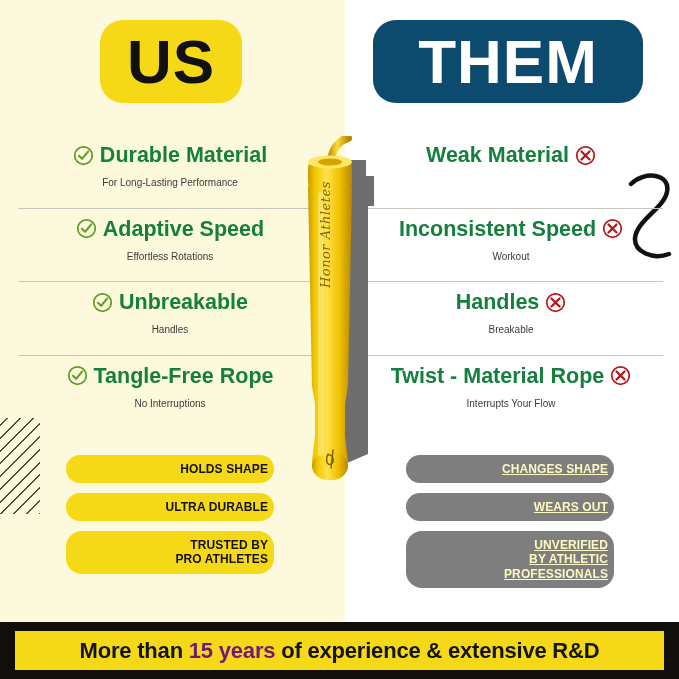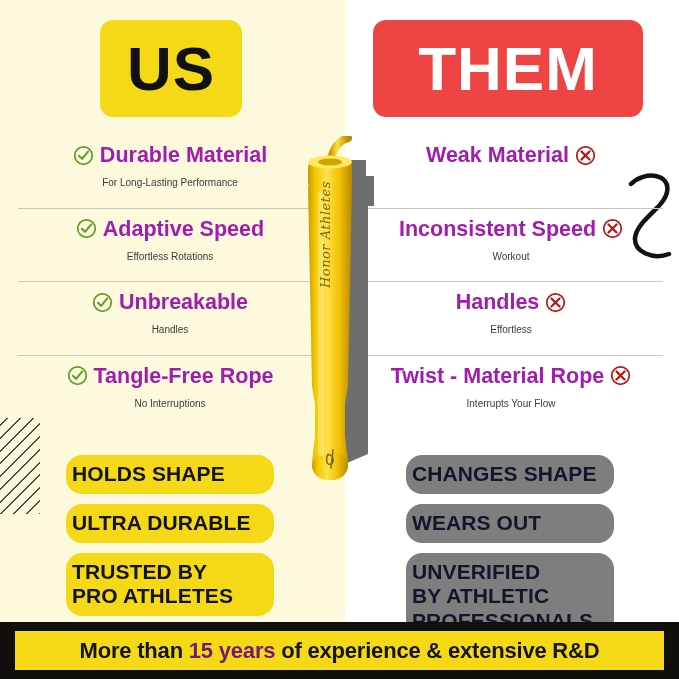--- a/index.html
+++ b/index.html
@@ -45,35 +45,35 @@
   
   .squiggle {
     position: absolute;
     right: -4px; top: 168px;
     width: 60px; height: 96px;
   }
   
   .hdr {
     position: absolute;
     top: 20px;
-    height: 97px;
-    border-radius: 13px;
+    height: 83px;
+    border-radius: 23px;
     display: flex;
     align-items: center;
     justify-content: center;
   }
   .hdr-us {
     left: 100px;
     width: 142px;
     background: #f6d916;
   }
   .hdr-them {
     left: 373px;
     width: 270px;
-    background: #ef4444;
+    background: #0c4a6e;
   }
   .hdr span {
     font-size: 62px;
     font-weight: 900;
     letter-spacing: 1px;
     line-height: 1;
   }
   .hdr-us span { color: #111111; }
   .hdr-them span { color: #ffffff; }
 
@@ -102,21 +102,21 @@
   .cell-left { left: 10px; width: 320px; }
   .cell-right { left: 352px; width: 318px; }
 
   .feat-title {
     display: flex;
     align-items: center;
     justify-content: center;
     gap: 6px;
     font-size: 21.5px;
     font-weight: 700;
-    color: #a21caf;
+    color: #15803d;
     line-height: 1.12;
     white-space: nowrap;
   }
   .feat-sub {
     margin-top: 10px;
     font-size: 10px;
     font-weight: 400;
     color: #3b3b3b;
     line-height: 1.15;
   }
@@ -130,33 +130,34 @@
   .pills {
     position: absolute;
     top: 455px;
   }
   .pills-left { left: 66px; width: 208px; }
   .pills-right { left: 406px; width: 208px; }
   .pill {
     border-radius: 16px;
     margin-bottom: 10px;
     padding: 7px 6px;
-    text-align: left;
-    font-size: 21px;
+    text-align: right;
+    font-size: 12px;
     font-weight: 800;
     line-height: 1.18;
     letter-spacing: .1px;
   }
   .pill-y {
     background: #f6d916;
     color: #121212;
   }
   .pill-g {
     background: #7e7e7e;
-    color: #0f172a;
+    color: #fef9c3;
+    text-decoration: underline;
   }
 
   
   .product {
     position: absolute;
     left: 288px; top: 136px;
     width: 110px; height: 352px;
   }
   .product svg { display: block; }
   .script {
@@ -278,21 +279,21 @@
         <div class="feat-sub">Handles</div>
       </div>
       <div class="cell cell-right">
         <div class="feat-title">
           <span>Handles</span>
           <svg class="mark" viewBox="0 0 24 24">
             <circle cx="12" cy="12" r="10" fill="none" stroke="#b01a1a" stroke-width="2"></circle>
             <path d="M7.4 7.4 L16.6 16.6 M16.6 7.4 L7.4 16.6" fill="none" stroke="#b01a1a" stroke-width="2.6" stroke-linecap="round"></path>
           </svg>
         </div>
-        <div class="feat-sub">Effortless</div>
+        <div class="feat-sub">Breakable</div>
       </div>
     </div>
 
     <div class="row">
       <div class="cell cell-left">
         <div class="feat-title">
           <svg class="mark" viewBox="0 0 24 24">
             <circle cx="12" cy="12" r="10" fill="none" stroke="#5f9c23" stroke-width="2"></circle>
             <path d="M6.8 12.3 L10.4 15.8 L17.4 7.4" fill="none" stroke="#5f9c23" stroke-width="2.3" stroke-linecap="round" stroke-linejoin="round"></path>
           </svg>

